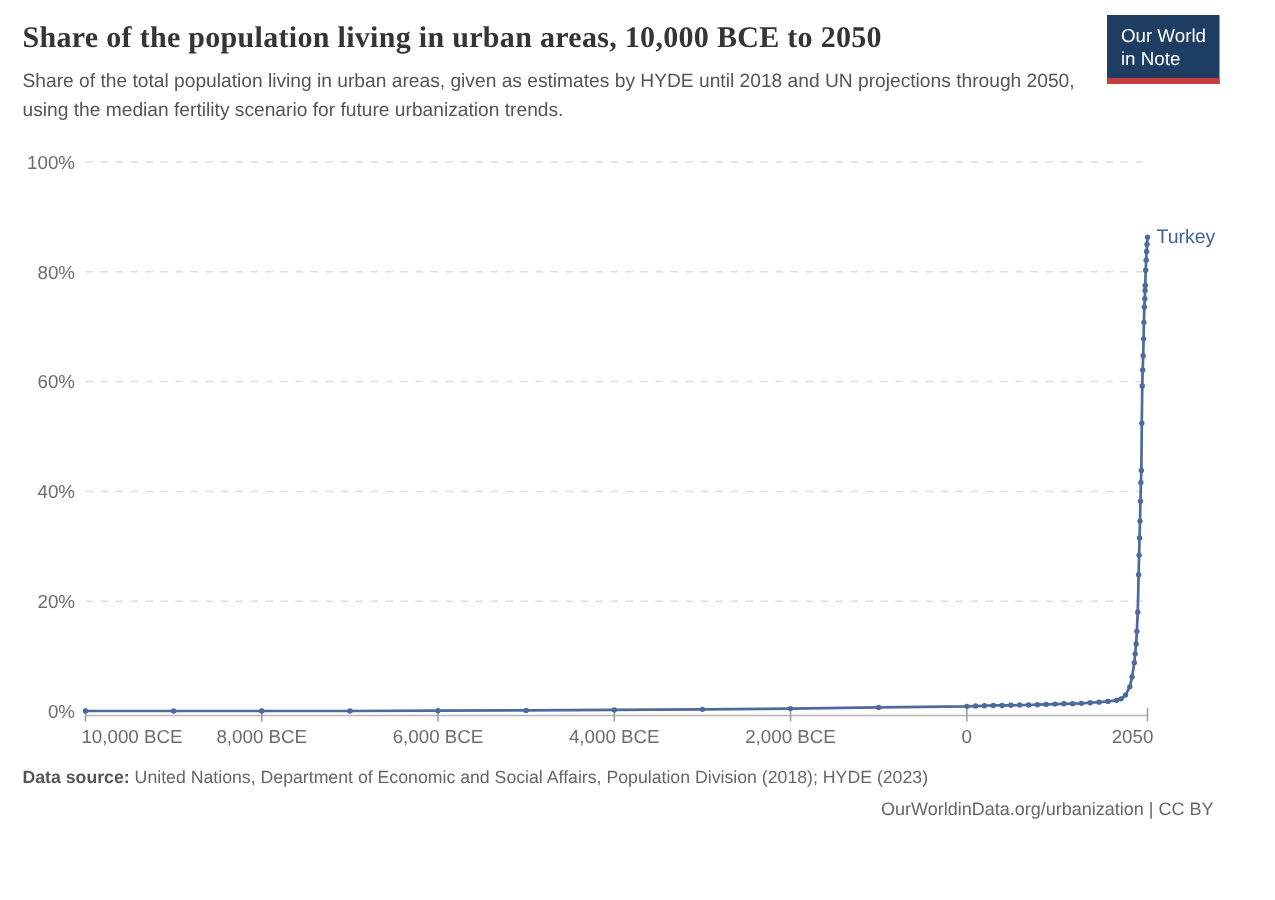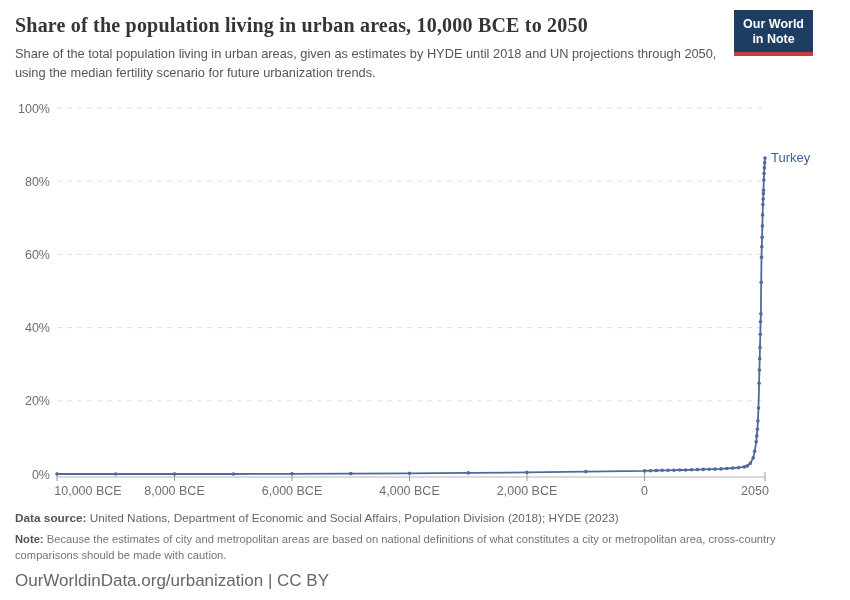--- a/index.html
+++ b/index.html
@@ -3,28 +3,28 @@
 <meta charset="utf-8">
 <style>
   html,body{margin:0;padding:0;background:#fff;}
   .page{position:relative;width:824px;height:600px;background:#fff;overflow:hidden;
         font-family:"Liberation Sans",sans-serif;}
   .header{position:absolute;left:15px;top:14px;right:15px;}
   .title{margin:0;font-family:"Liberation Serif","DejaVu Serif",serif;font-weight:700;
          font-size:20px;letter-spacing:.2px;color:#353535;}
   .subtitle{margin:8px 0 0 0;font-size:12.8px;line-height:1.45;color:#555;max-width:722px;}
   .logo{position:absolute;top:-4px;right:-4px;background:#1d3d63;color:#fff;
-        font-weight:700;font-size:12.5px;line-height:1.2;text-align:center;
+        font-weight:400;font-size:12.5px;line-height:1.2;
         padding:7px 9px 5px 9px;border-bottom:4px solid #c53d3d;}
   .chart-svg{position:absolute;left:0;top:0;}
   .footer{position:absolute;left:15px;top:511px;right:15px;}
   .src{margin:0 0 7px 0;font-size:11.8px;color:#666;}
   .src b,.note b{color:#555;}
   .note{margin:0 0 8px 0;font-size:11.2px;line-height:1.4;color:#757575;max-width:820px;}
-  .cc{margin:0;font-size:17px;color:#666;}
+  .cc{margin:0;font-size:12px;color:#666;text-align:right;}
   .cc a{color:#666;text-decoration:none;}
 </style>
 </head>
 <body>
 
 <div class="page">
 
   <div class="header">
     <h1 class="title">Share of the population living in urban areas, 10,000 BCE to 2050</h1>
     <div class="logo">
@@ -119,17 +119,16 @@
       <circle cx="763.8" cy="180.1" r="1.8" fill="#4c6a9c"></circle>
       <circle cx="764.1" cy="173.5" r="1.8" fill="#4c6a9c"></circle>
       <circle cx="764.4" cy="167.7" r="1.8" fill="#4c6a9c"></circle>
       <circle cx="764.7" cy="162.9" r="1.8" fill="#4c6a9c"></circle>
       <circle cx="765.0" cy="158.1" r="1.8" fill="#4c6a9c"></circle>
       <text x="771" y="162.142" text-anchor="start" font-size="13" fill="#3d6396" font-family="Liberation Sans, sans-serif">Turkey</text>
     </svg>
 
   <div class="footer">
     <p class="src"><b>Data source:</b><span> United Nations, Department of Economic and Social Affairs, Population Division (2018); HYDE (2023)</span></p>
-    <p class="note"><b>Note:</b><span> Because the estimates of city and metropolitan areas are based on national definitions of what constitutes a city or metropolitan area, cross-country comparisons should be made with caution.</span></p>
     <p class="cc"><a href="#">OurWorldinData.org/urbanization | CC BY</a></p>
   </div>
 
 </div>
 
 </body></html>

